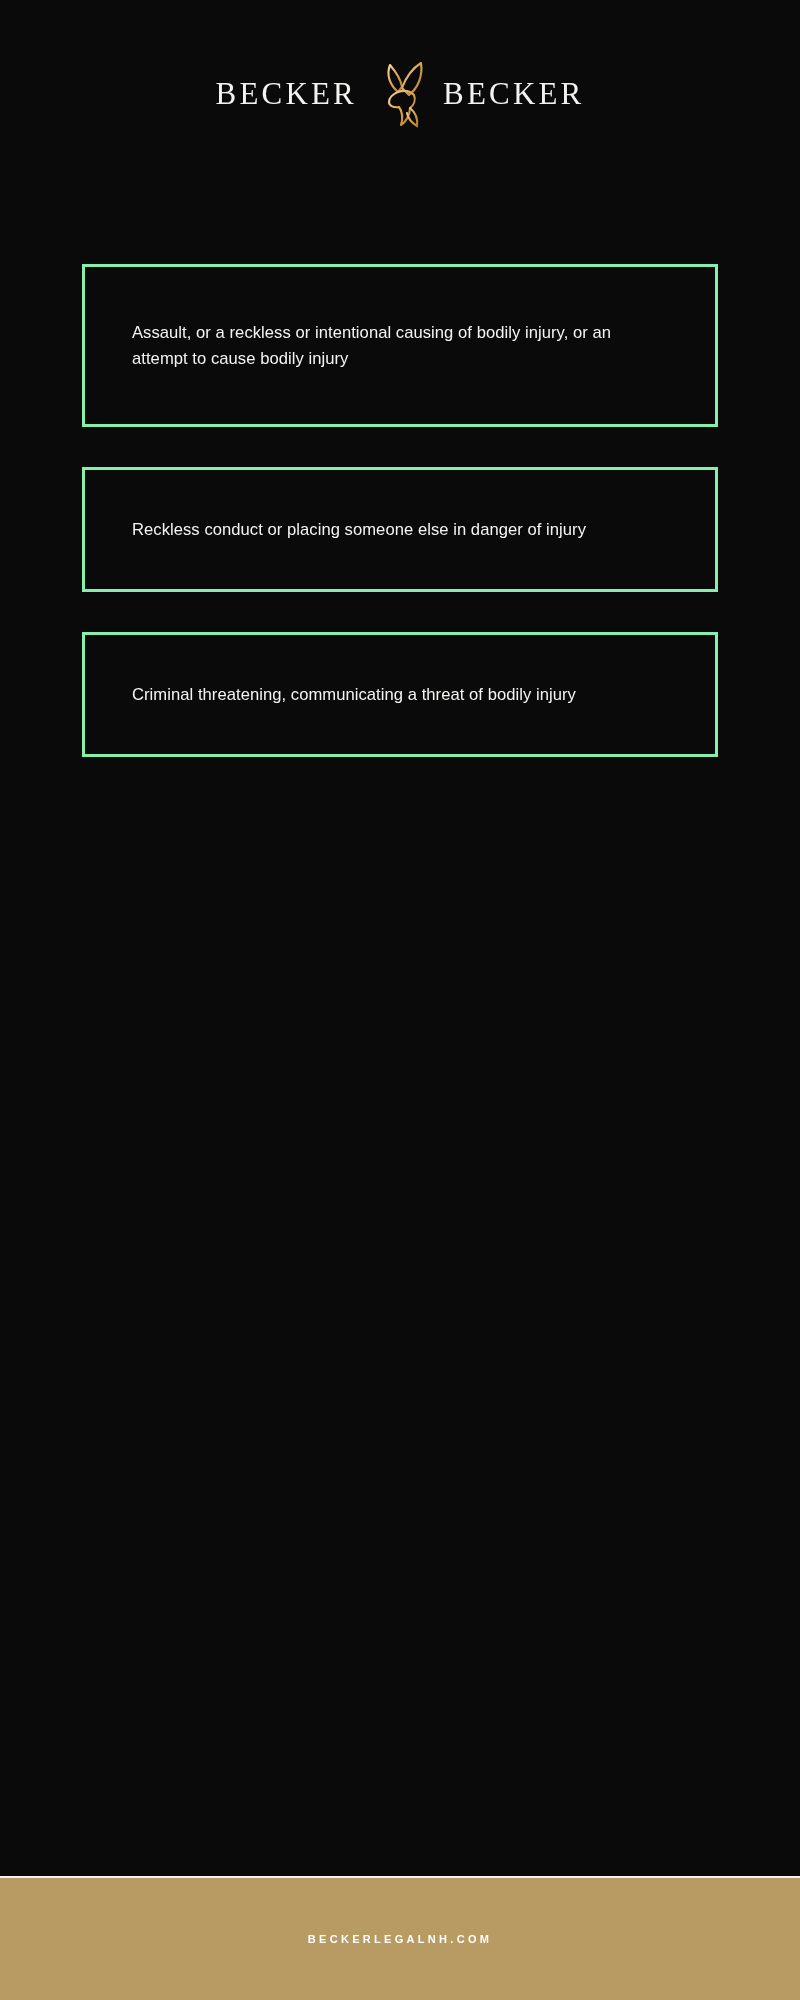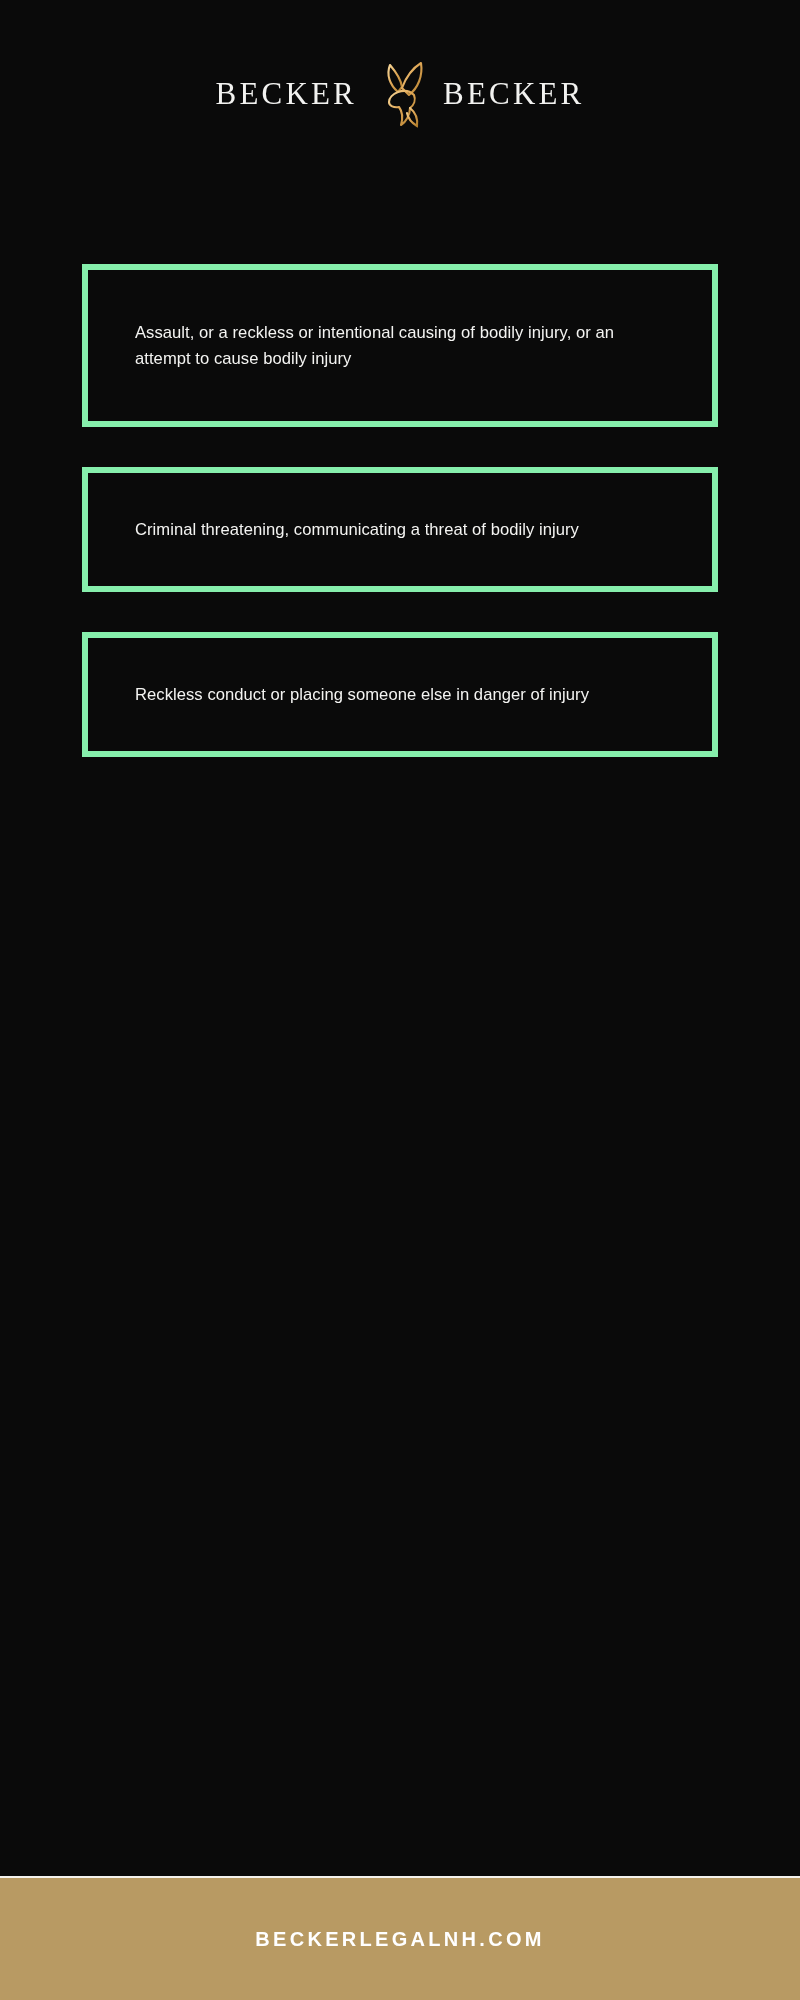--- a/index.html
+++ b/index.html
@@ -87,21 +87,21 @@
   .body-area {
     flex: 1 1 auto;
     background: #0a0a0a;
     padding: 53px 82px 0 82px;
     display: flex;
     flex-direction: column;
     gap: 40px;
   }
 
   .fact-box {
-    border: 6px solid #86efac;
+    border: 3px solid #86efac;
     background: #0a0a0a;
     display: flex;
     align-items: center;
     padding: 0 46px 0 47px;
     min-height: 125px;
   }
 
   .fact-box.h3 { min-height: 163px; }
 
   .fact-text {
@@ -119,21 +119,21 @@
     background: #b89a63;
     border-top: 2px solid #f5f3ee;
     display: flex;
     align-items: center;
     justify-content: center;
   }
 
   .footer-url {
     font-family: "Liberation Sans", sans-serif;
     font-weight: 700;
-    font-size: 20px;
+    font-size: 11px;
     letter-spacing: 3.3px;
     color: #ffffff;
     text-transform: uppercase;
   }
 </style>
 </head>
 <body>
 
 <div class="infographic">
 
@@ -165,25 +165,25 @@
   </header>
 
 
   <main class="body-area">
 
     <div class="fact-box h3">
       <p class="fact-text">Assault, or a reckless or intentional causing of bodily injury, or an attempt to cause bodily injury</p>
     </div>
 
     <div class="fact-box">
-      <p class="fact-text">Criminal threatening, communicating a threat of bodily injury</p>
+      <p class="fact-text">Reckless conduct or placing someone else in danger of injury</p>
     </div>
 
     <div class="fact-box">
-      <p class="fact-text">Reckless conduct or placing someone else in danger of injury</p>
+      <p class="fact-text">Criminal threatening, communicating a threat of bodily injury</p>
     </div>
 
 
 
 
   </main>
 
   <footer class="footer-band">
     <span class="footer-url">BECKERLEGALNH.COM</span>
   </footer>

